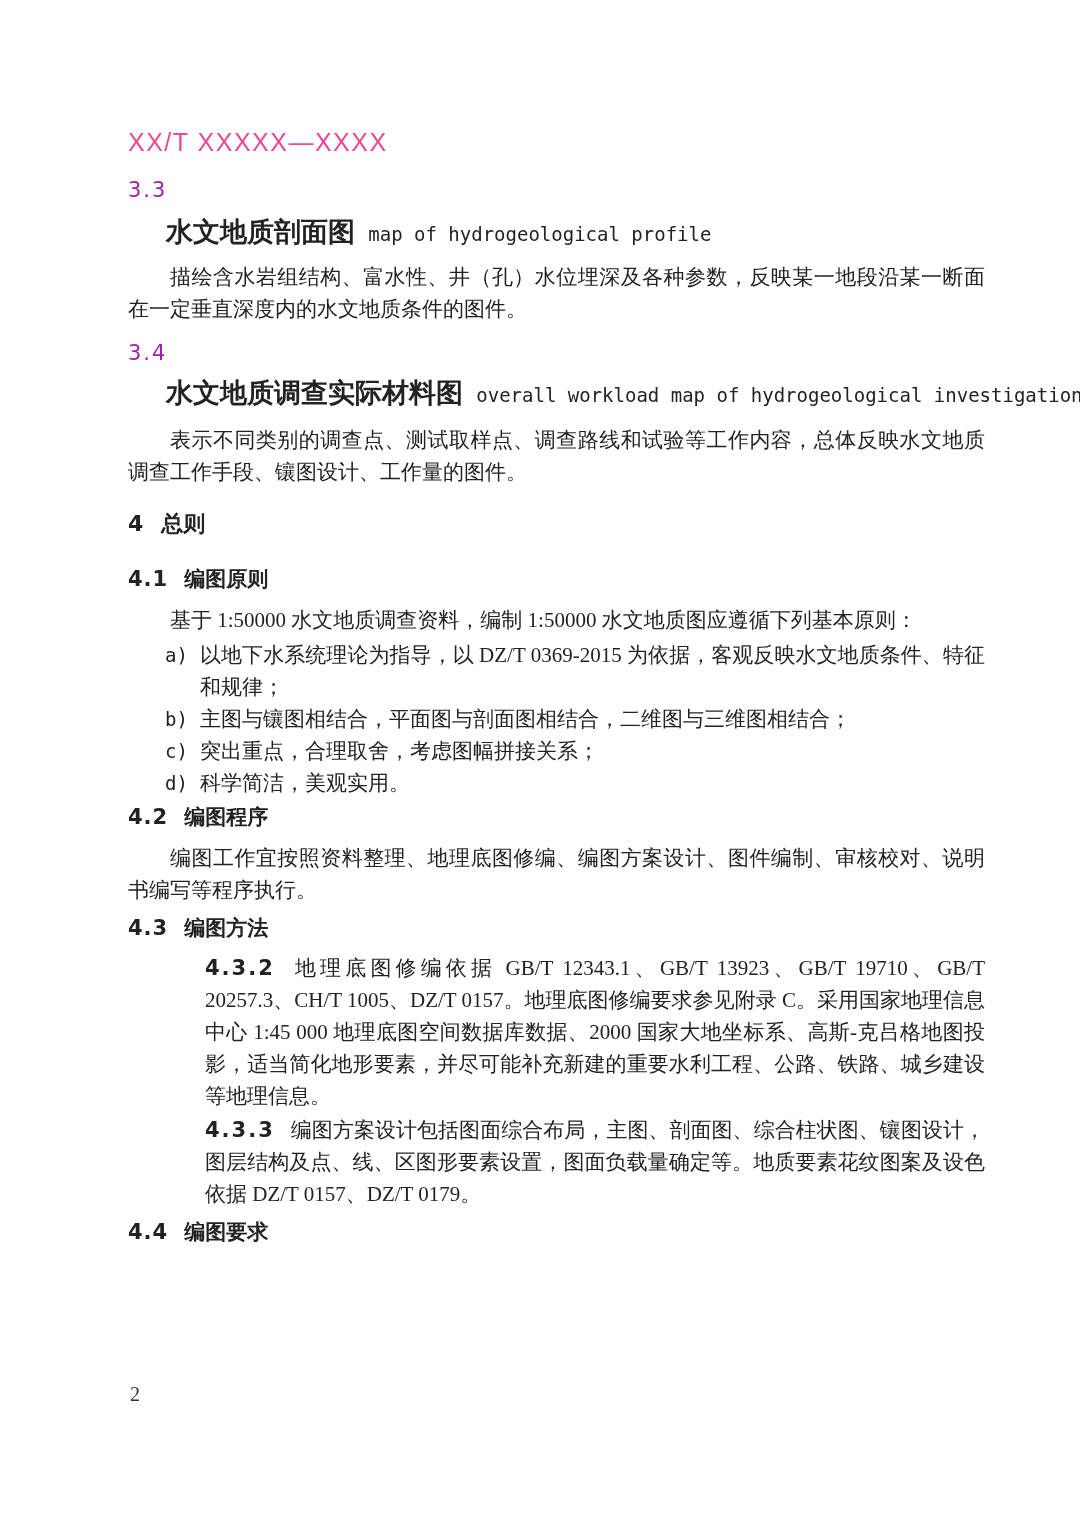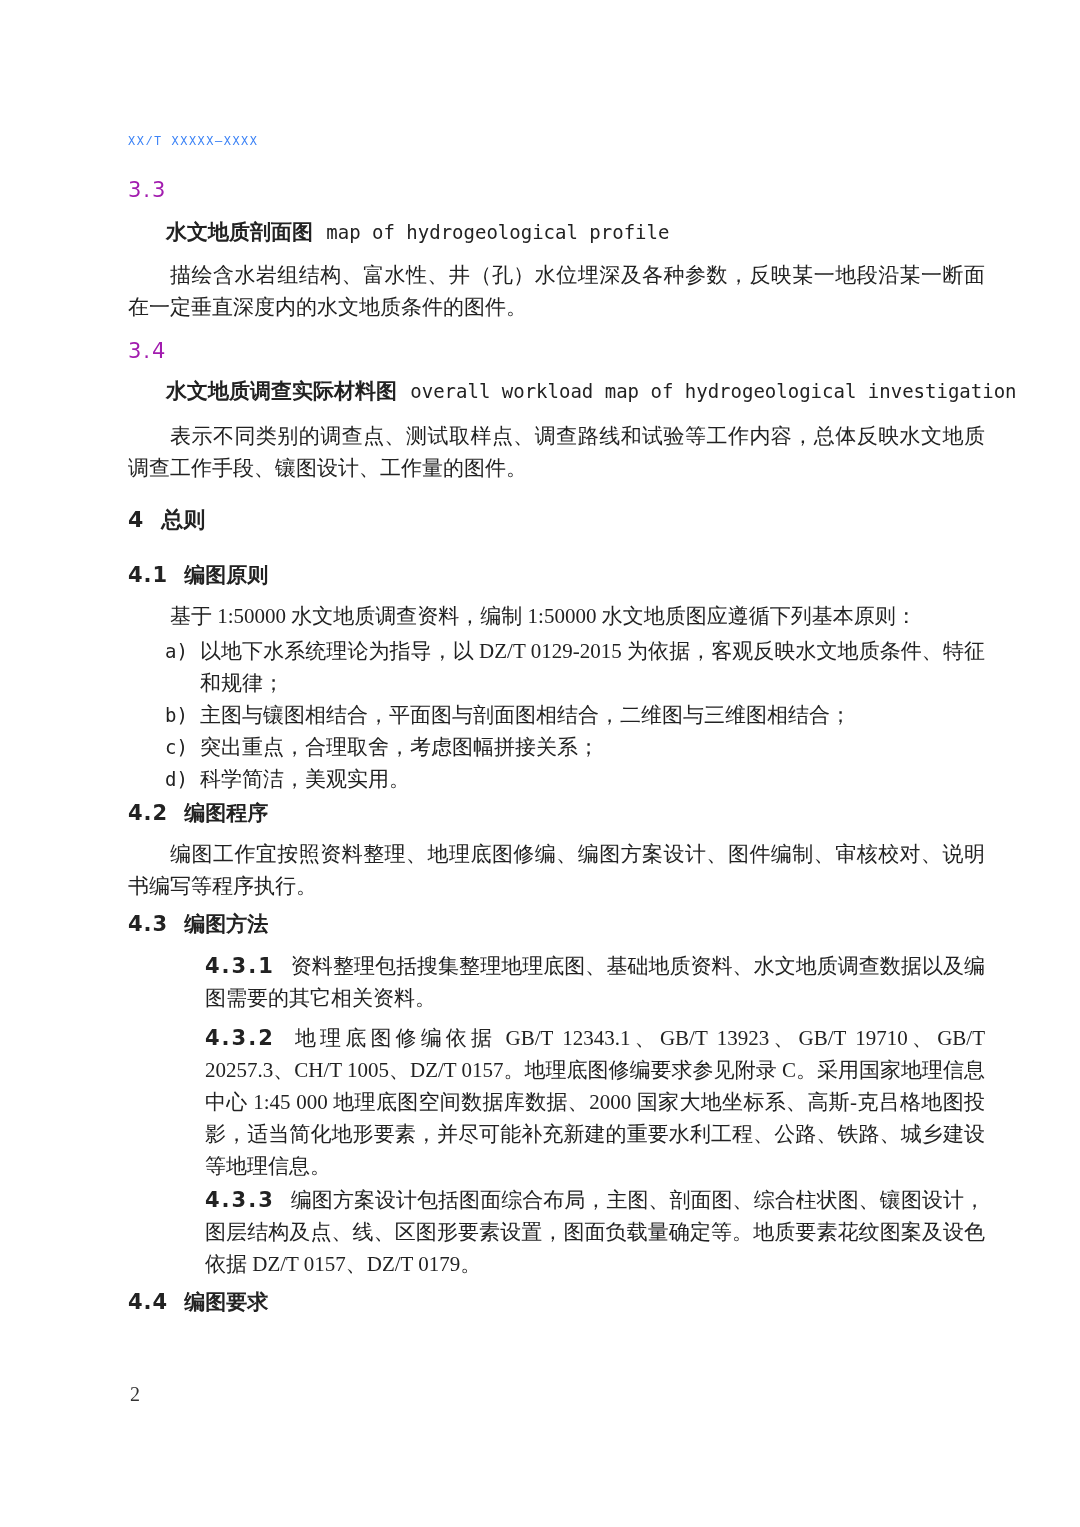--- a/index.html
+++ b/index.html
@@ -19,46 +19,46 @@
   .page {
     position: relative;
     width: 1080px;
     height: 1527px;
     box-sizing: border-box;
     padding: 130px 95px 0 128px;
   }
 
   
   .doc-code {
-    font-family: Liberation Mono, monospace;
-    font-size: 12px;
+    font-family: Liberation Sans, sans-serif;
+    font-size: 25px;
     line-height: 24px;
     letter-spacing: 1.5px;
-    color: #3b82f6;
+    color: #ec4899;
   }
 
   
   .term-number {
     margin-top: 20px;
     font-family: "DejaVu Sans", "Liberation Sans", sans-serif;
     font-size: 21px;
     line-height: 32px;
     letter-spacing: 2px;
     color: #a21caf;
   }
   .term-heading {
     margin-top: 10px;
     padding-left: 38px;
     line-height: 32px;
     white-space: nowrap;
   }
   .term-cn {
     font-family: "DejaVu Sans", "Liberation Sans", sans-serif;
     font-weight: 700;
-    font-size: 21px;
+    font-size: 27px;
   }
   .term-en {
     font-family: "DejaVu Sans Mono", "Liberation Mono", monospace;
     font-size: 19px;
     margin-left: 8px;
   }
   .para {
     margin: 11px 0 0 0;
     text-indent: 2em;
     text-align: justify;
@@ -147,21 +147,21 @@
     <span class="h-no">4</span><span>总则</span>
   </div>
 
   <div class="h-section h-41">
     <span class="h-no">4.1</span><span>编图原则</span>
   </div>
   <p class="para" style="margin-top:9px;">基于 1:50000 水文地质调查资料，编制 1:50000 水文地质图应遵循下列基本原则：</p>
   <div class="abc-list">
     <div class="abc-item">
       <span class="abc-label">a)</span>
-      <span class="abc-text">以地下水系统理论为指导，以 DZ/T 0129-2015 为依据，客观反映水文地质条件、特征和规律；</span>
+      <span class="abc-text">以地下水系统理论为指导，以 DZ/T 0369-2015 为依据，客观反映水文地质条件、特征和规律；</span>
     </div>
     <div class="abc-item">
       <span class="abc-label">b)</span>
       <span class="abc-text">主图与镶图相结合，平面图与剖面图相结合，二维图与三维图相结合；</span>
     </div>
     <div class="abc-item">
       <span class="abc-label">c)</span>
       <span class="abc-text">突出重点，合理取舍，考虑图幅拼接关系；</span>
     </div>
     <div class="abc-item">
@@ -172,23 +172,20 @@
 
   <div class="h-section h-42">
     <span class="h-no">4.2</span><span>编图程序</span>
   </div>
   <p class="para" style="margin-top:9px;">编图工作宜按照资料整理、地理底图修编、编图方案设计、图件编制、审核校对、说明书编写等程序执行。</p>
 
   <div class="h-section h-43">
     <span class="h-no">4.3</span><span>编图方法</span>
   </div>
 
-  <p class="clause m-top-10">
-    <span class="clause-no">4.3.1</span><span>资料整理包括搜集整理地理底图、基础地质资料、水文地质调查数据以及编图需要的其它相关资料。</span>
-  </p>
   <p class="clause">
     <span class="clause-no">4.3.2</span><span>地理底图修编依据 GB/T 12343.1、GB/T 13923、GB/T 19710、GB/T 20257.3、CH/T 1005、DZ/T 0157。地理底图修编要求参见附录 C。采用国家地理信息中心 1:45 000 地理底图空间数据库数据、2000 国家大地坐标系、高斯-克吕格地图投影，适当简化地形要素，并尽可能补充新建的重要水利工程、公路、铁路、城乡建设等地理信息。</span>
   </p>
   <p class="clause m-top-2">
     <span class="clause-no">4.3.3</span><span>编图方案设计包括图面综合布局，主图、剖面图、综合柱状图、镶图设计，图层结构及点、线、区图形要素设置，图面负载量确定等。地质要素花纹图案及设色依据 DZ/T 0157、DZ/T 0179。</span>
   </p>
 
   <div class="h-section h-44">
     <span class="h-no">4.4</span><span>编图要求</span>
   </div>

